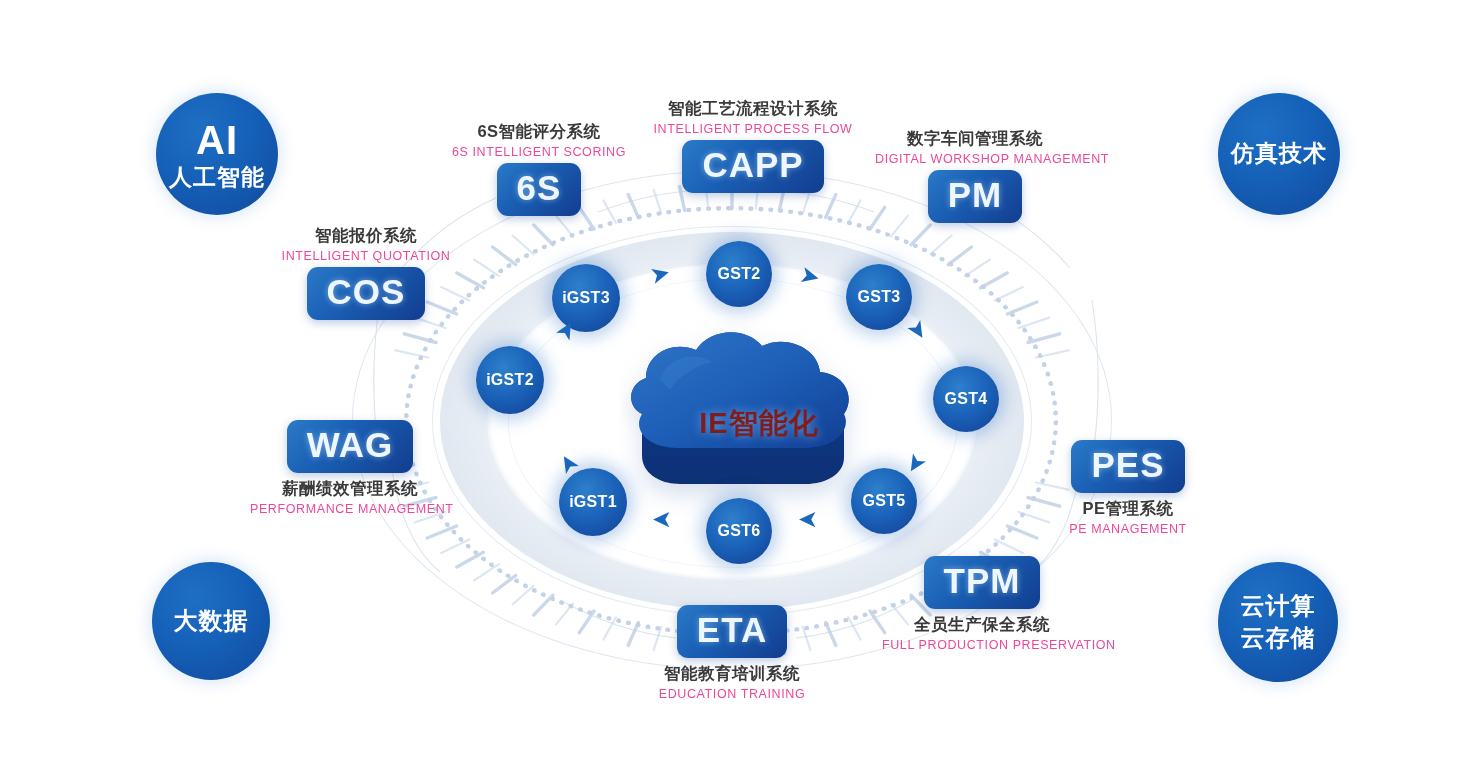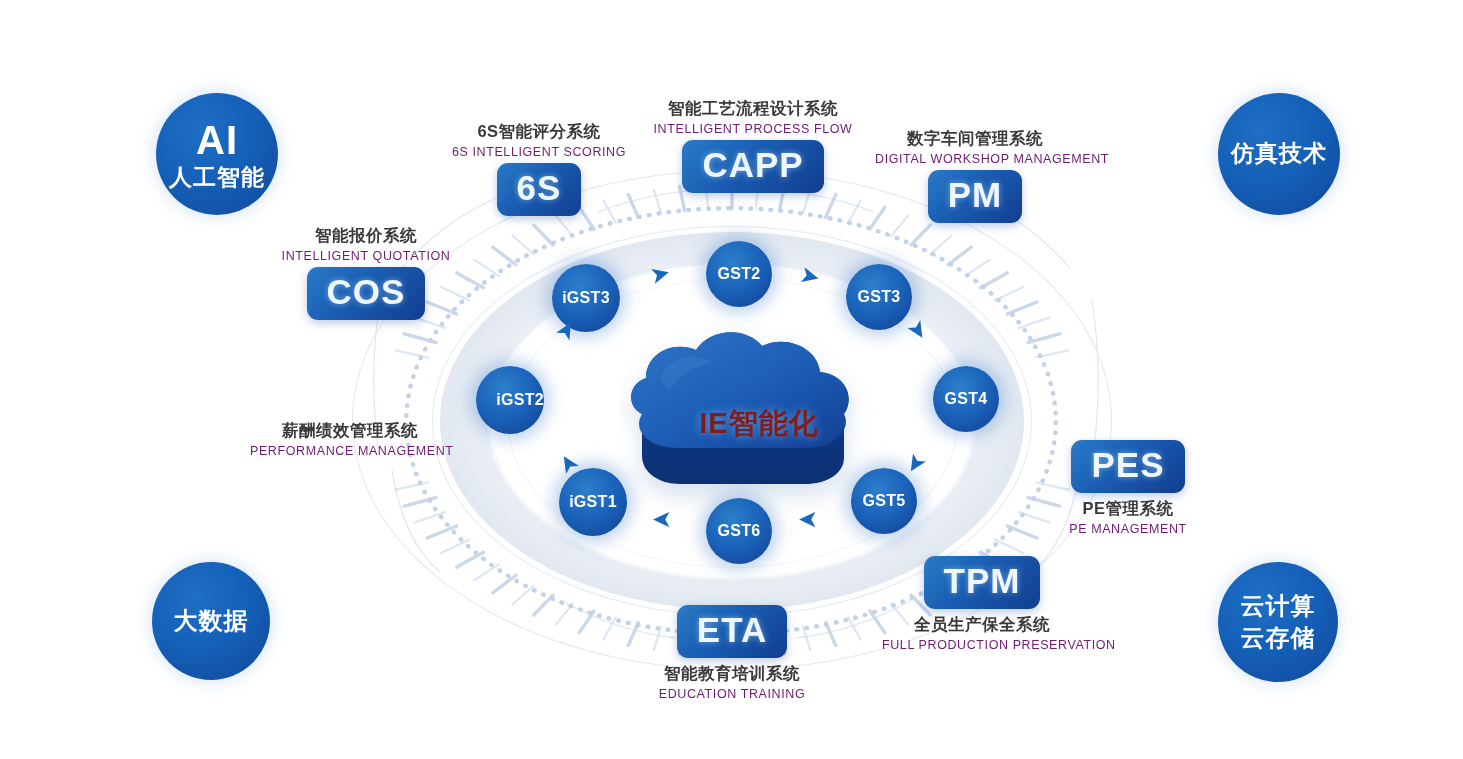--- a/index.html
+++ b/index.html
@@ -50,21 +50,21 @@
   }
   .module .m-cn {
     font-size: 16.5px;
     font-weight: 700;
     color: #3a3a3a;
     letter-spacing: 0.5px;
     white-space: nowrap;
   }
   .module .m-en {
     font-size: 12.5px;
-    color: #701a75;
+    color: #ec4899;
     letter-spacing: 0.6px;
     margin-top: 2px;
     white-space: nowrap;
   }
   .module .m-box {
     display: inline-block;
     margin-top: 4px;
     padding: 6px 20px 9px 20px;
     border-radius: 11px;
     background: linear-gradient(135deg, #2a7ac8 0%, #1a5fb4 40%, #123d8f 100%);
@@ -311,21 +311,21 @@
   </div>
 
   <div class="node" style="left:706px; top:498px; width:66px; height:66px;">
     <span>GST6</span>
   </div>
 
   <div class="node" style="left:559px; top:468px; width:68px; height:68px;">
     <span>iGST1</span>
   </div>
 
-  <div class="node" style="left:476px; top:366px; width:68px; height:68px;justify-content:flex-end;">
+  <div class="node" style="left:476px; top:346px; width:68px; height:68px;">
     <span>iGST2</span>
   </div>
 
   <div class="node" style="left:552px; top:264px; width:68px; height:68px;">
     <span>iGST3</span>
   </div>
 
   <div class="arrow" style="left:650px; top:262px; transform:rotate(-14deg);">➤</div>
   <div class="arrow" style="left:800px; top:264px; transform:rotate(14deg);">➤</div>
   <div class="arrow" style="left:908px; top:318px; transform:rotate(58deg);">➤</div>
@@ -354,20 +354,21 @@
   </div>
 
   <div class="module" style="left:266px; top:225px;">
     <div class="m-cn">智能报价系统</div>
     <div class="m-en">INTELLIGENT QUOTATION</div>
     <div class="m-box">COS</div>
   </div>
 
 
   <div class="module below" style="left:250px; top:420px;">
+    <div class="m-box">WAG</div>
     <div class="m-cn">薪酬绩效管理系统</div>
     <div class="m-en">PERFORMANCE MANAGEMENT</div>
   </div>
 
   <div class="module below" style="left:1028px; top:440px;">
     <div class="m-box">PES</div>
     <div class="m-cn">PE管理系统</div>
     <div class="m-en">PE MANAGEMENT</div>
   </div>
 

